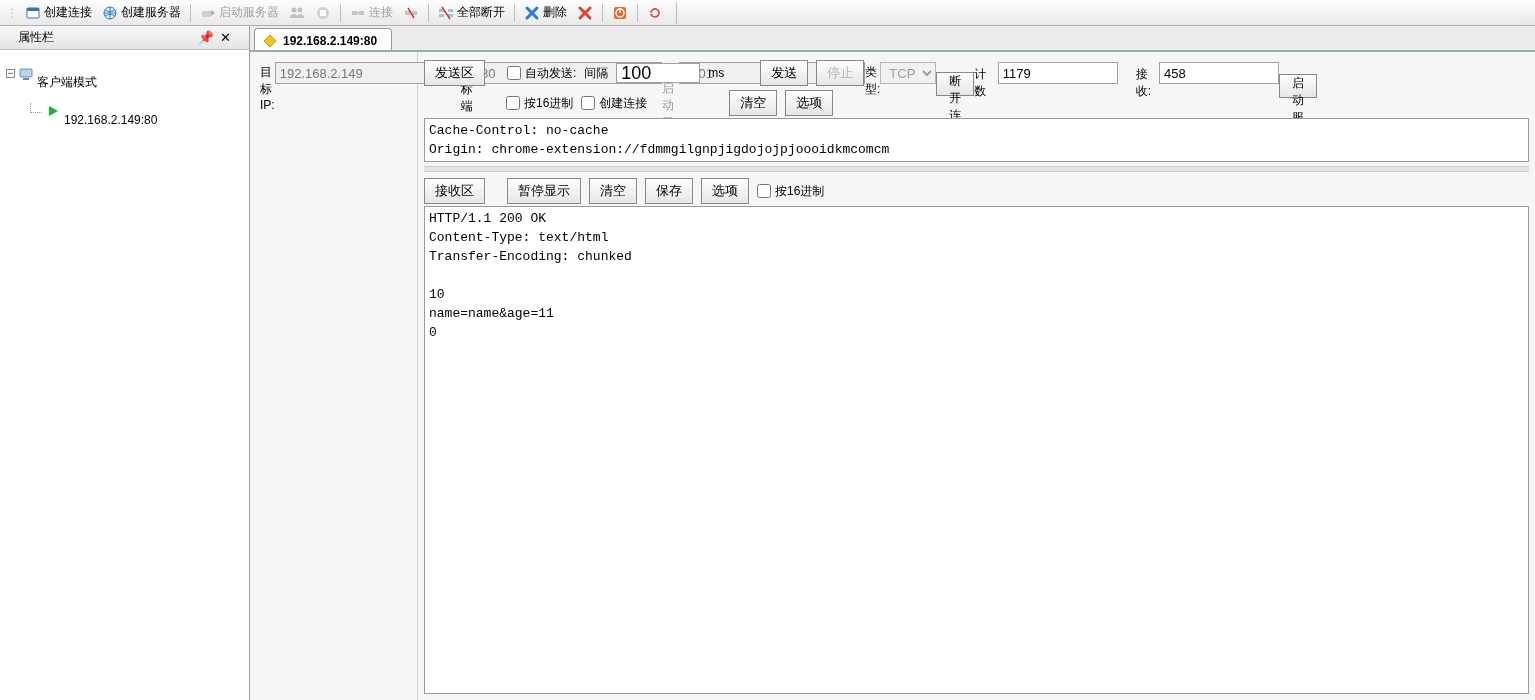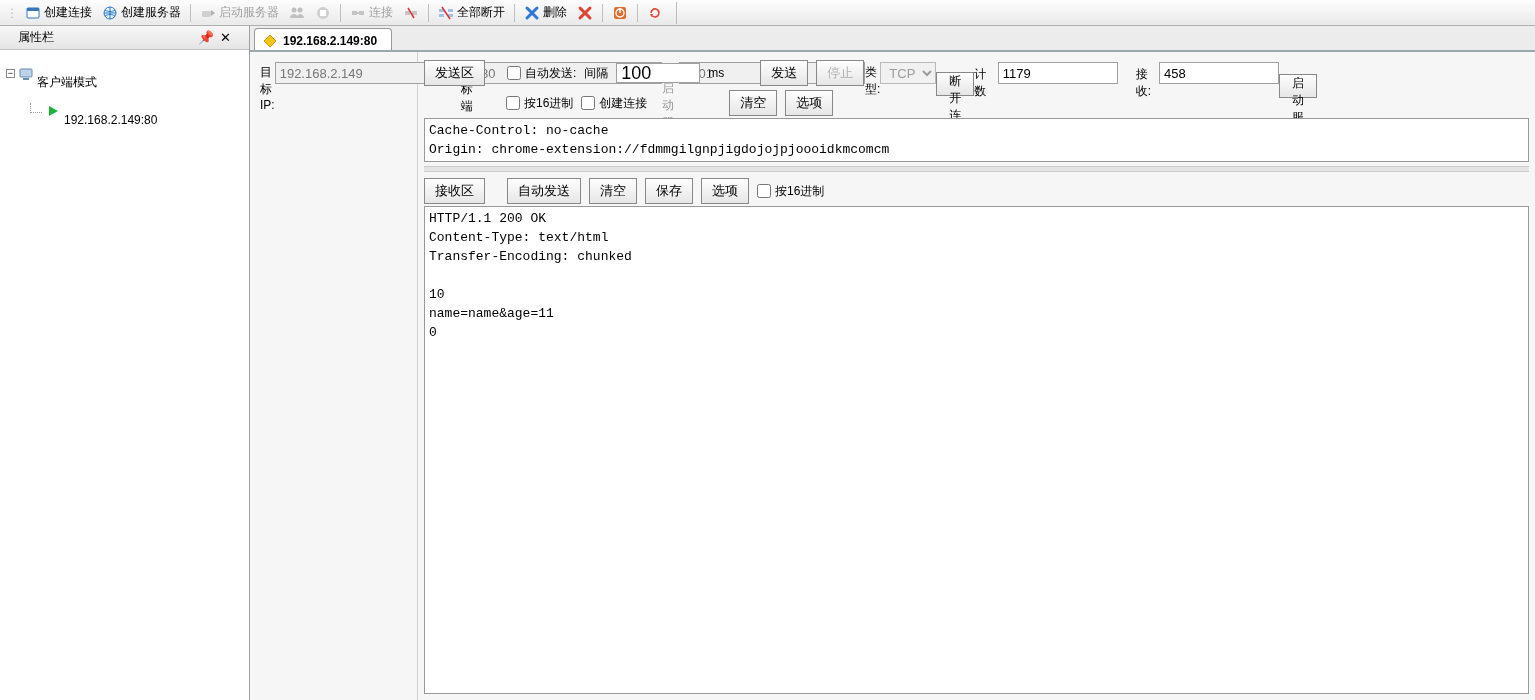--- a/index.html
+++ b/index.html
@@ -426,21 +426,21 @@
 
 name=name&amp;age=11</textarea>
         </div>
 
         <div class="mid-splitter"></div>
 
         <div class="panel-block" style="flex:1;">
           <div class="panel-row">
             <button class="grp-btn">接收区</button>
             <span style="width:6px;"></span>
-            <button class="grp-btn">自动发送</button>
+            <button class="grp-btn">暂停显示</button>
             <button class="grp-btn">清空</button>
             <button class="grp-btn">保存</button>
             <button class="grp-btn">选项</button>
             <label class="cb">
               <input type="checkbox" style="">
                 <span>按16进制</span>
             </label>
           </div>
           <textarea class="textarea recv-textarea" style="">HTTP/1.1 200 OK
 Content-Type: text/html

